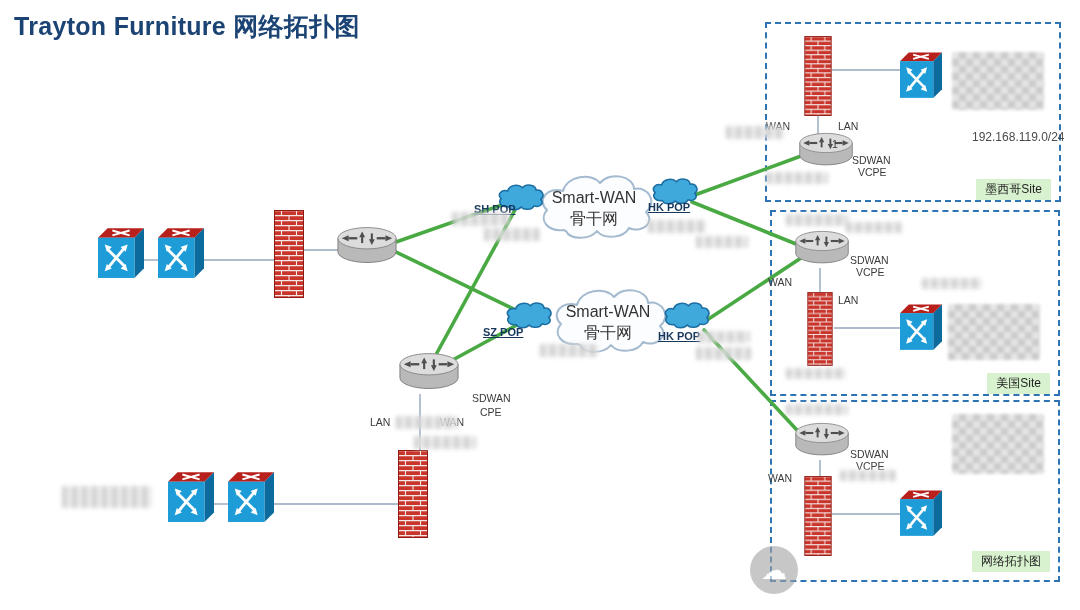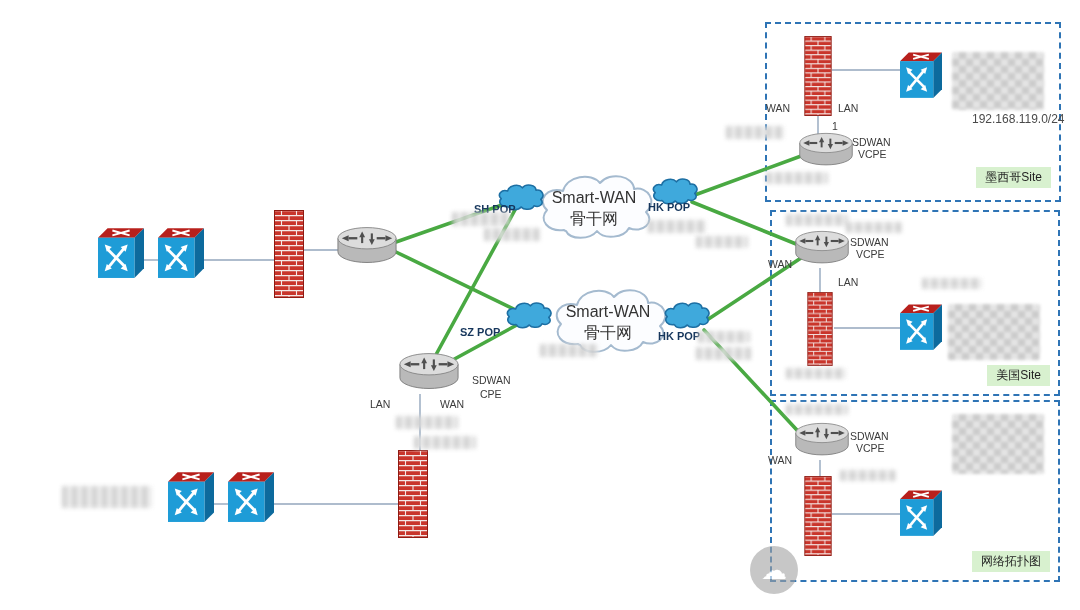--- a/index.html
+++ b/index.html
@@ -7,23 +7,23 @@
           font-family:"Liberation Sans","DejaVu Sans",sans-serif;}
   .title{position:absolute;left:14px;top:10px;font-size:25px;font-weight:bold;color:#1b4373;
          letter-spacing:.3px;z-index:7;}
   #edges{position:absolute;left:0;top:0;z-index:5;}
   #edges line.wan{stroke:#49a942;stroke-width:3.6;stroke-linecap:round;}
   #edges line.link{stroke:#93a6bd;stroke-width:1.4;}
   .site-box{position:absolute;border:2px dashed #2e74b5;z-index:1;}
   .site-label{position:absolute;background:#d8f1cf;color:#1f1f1f;font-size:12px;
               padding:2px 9px;white-space:nowrap;z-index:7;}
   .dev{position:absolute;z-index:6;overflow:visible;}
-  .lbl{position:absolute;font-size:10.5px;color:#3b3b3b;white-space:nowrap;z-index:7;}
+  .lbl{position:absolute;font-size:10.5px;color:#3b3b3b;white-space:nowrap;z-index:7;margin-top:18px;}
   .lbl.tiny{font-size:12px;color:#4a4a4a;}
-  .pop{position:absolute;font-size:11px;font-weight:bold;color:#16365c;white-space:nowrap;z-index:7;}
+  .pop{position:absolute;font-size:11px;font-weight:bold;color:#16365c;white-space:nowrap;z-index:7;text-decoration:underline;}
   .cloud-title{position:absolute;text-align:center;color:#333;font-size:16px;line-height:1.3;z-index:7;}
   .cloud-white{fill:#fcfdff;stroke:#a4bacf;stroke-width:2;}
   .cloud-blue{fill:#3fa9dc;stroke:#1d6fa3;stroke-width:4;}
   .blur-sm{position:absolute;background:repeating-linear-gradient(90deg,#c9c9c9 0 5px,#e9e9e9 5px 10px);
            filter:blur(2px);opacity:.85;z-index:8;border-radius:2px;}
   .blur-big{position:absolute;background:repeating-conic-gradient(#c6c6c6 0% 25%,#e2e2e2 0% 50%);
             background-size:14px 14px;filter:blur(1.5px);opacity:.9;z-index:8;border-radius:2px;}
   .watermark{position:absolute;display:flex;align-items:center;gap:10px;opacity:.6;z-index:9;}
   .wm-logo{width:48px;height:48px;border-radius:50%;background:#a2a2a2;color:#fff;display:flex;
            align-items:center;justify-content:center;font-size:26px;}
@@ -68,20 +68,21 @@
         <rect x="0.5" y="0.5" width="29" height="87" fill="url(#brick)" stroke="#8e1a12" stroke-width="1"></rect>
       </symbol>
       <symbol id="sym-cloud" viewBox="0 0 120 72">
         <path d="M30,60 C14,62 4,50 13,40 C2,30 14,16 29,21 C33,6 57,2 66,13 C76,1 100,6 100,19
                  C114,16 124,32 112,42 C122,52 108,64 95,58 C90,68 70,70 63,61 C56,70 36,70 32,61
                  C31,61 30.5,60.5 30,60 Z" stroke-linejoin="round"></path>
       </symbol>
     </defs>
   </svg>
 
+  <div class="title">Trayton Furniture 网络拓扑图</div>
 
   <svg id="edges" width="1080" height="610">
       <line x1="396" y1="242" x2="516" y2="200" class="wan"></line>
       <line x1="396" y1="252" x2="528" y2="316" class="wan"></line>
       <line x1="432" y1="362" x2="516" y2="208" class="wan"></line>
       <line x1="438" y1="368" x2="526" y2="320" class="wan"></line>
       <line x1="692" y1="196" x2="812" y2="152" class="wan"></line>
       <line x1="692" y1="202" x2="806" y2="248" class="wan"></line>
       <line x1="704" y1="322" x2="804" y2="256" class="wan"></line>
       <line x1="704" y1="330" x2="808" y2="442" class="wan"></line>
@@ -93,24 +94,24 @@
       <line x1="420" y1="394" x2="420" y2="452" class="link"></line>
       <line x1="818" y1="116" x2="818" y2="134" class="link"></line>
       <line x1="832" y1="70" x2="902" y2="70" class="link"></line>
       <line x1="820" y1="268" x2="820" y2="294" class="link"></line>
       <line x1="834" y1="328" x2="902" y2="328" class="link"></line>
       <line x1="820" y1="460" x2="820" y2="478" class="link"></line>
       <line x1="832" y1="514" x2="902" y2="514" class="link"></line>
     </svg>
 
   <div class="site-box" style="left:765px;top:22px;width:292px;height:176px">
-    <span class="site-label" style="right:8px;bottom:12px">墨西哥Site</span>
+    <span class="site-label" style="right:8px;bottom:0">墨西哥Site</span>
   </div>
   <div class="site-box" style="left:770px;top:210px;width:286px;height:182px">
-    <span class="site-label" style="right:8px;bottom:8px">美国Site</span>
+    <span class="site-label" style="right:8px;bottom:0">美国Site</span>
   </div>
   <div class="site-box" style="left:770px;top:400px;width:286px;height:178px">
     <span class="site-label" style="right:8px;bottom:8px">网络拓扑图</span>
   </div>
 
   <svg class="dev cloud-white" style="left:518px;top:170px;width:152px;height:72px">
       <use href="#sym-cloud" width="100%" height="100%"></use>
     </svg>
   <div class="cloud-title" style="left:518px;top:188px;width:152px">
     <div>Smart-WAN</div>
@@ -128,21 +129,21 @@
   <svg class="dev cloud-white" style="left:532px;top:284px;width:152px;height:72px">
       <use href="#sym-cloud" width="100%" height="100%"></use>
     </svg>
   <div class="cloud-title" style="left:532px;top:302px;width:152px">
     <div>Smart-WAN</div>
     <div>骨干网</div>
   </div>
   <svg class="dev cloud-blue" style="left:504px;top:298px;width:48px;height:34px">
       <use href="#sym-cloud" width="100%" height="100%"></use>
     </svg>
-  <span class="pop" style="left:460px;top:326px">SZ POP</span>
+  <span class="pop" style="left:483px;top:326px">SZ POP</span>
   <svg class="dev cloud-blue" style="left:662px;top:298px;width:48px;height:34px">
       <use href="#sym-cloud" width="100%" height="100%"></use>
     </svg>
   <span class="pop" style="left:658px;top:330px">HK POP</span>
 
   <svg class="dev" style="left:98px;top:226px;width:46px;height:56px">
       <use href="#sym-switch" width="100%" height="100%"></use>
     </svg>
   <svg class="dev" style="left:158px;top:226px;width:46px;height:56px">
       <use href="#sym-switch" width="100%" height="100%"></use>

